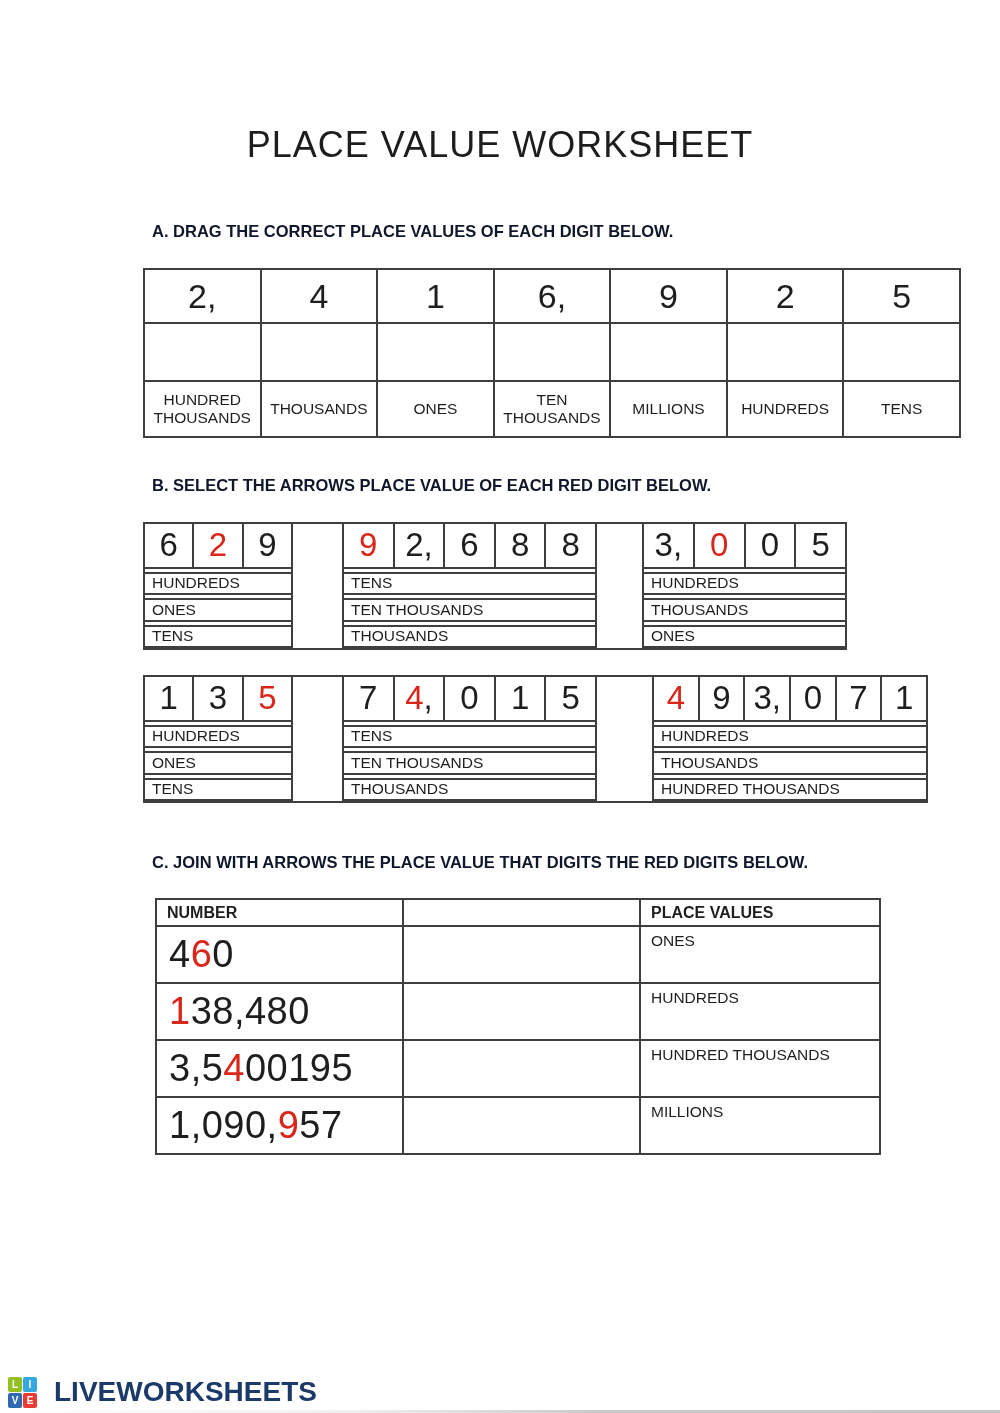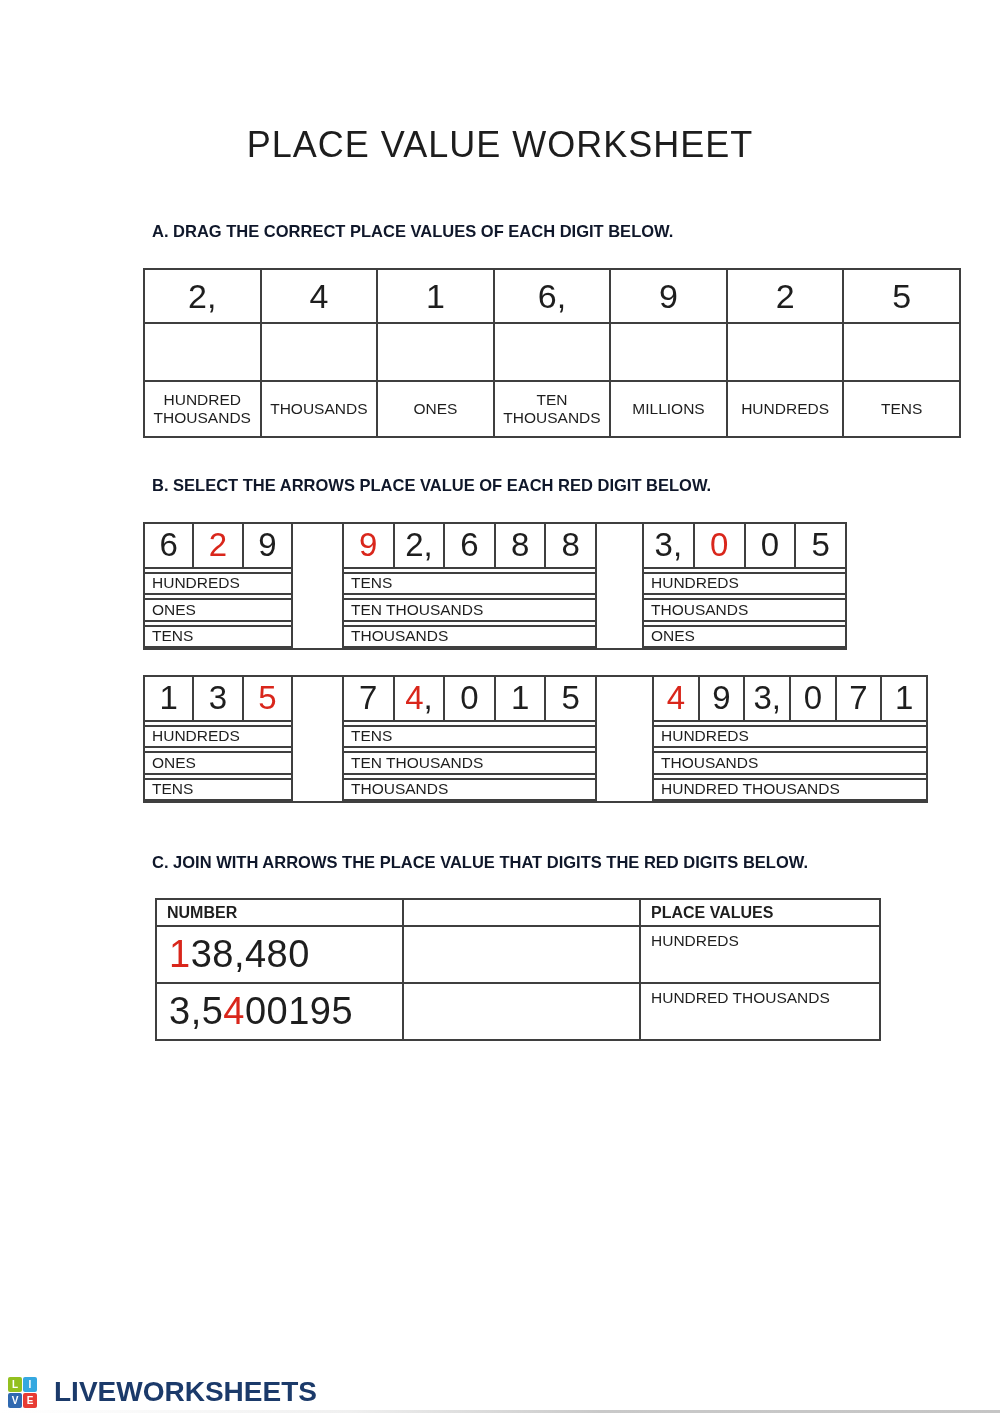--- a/index.html
+++ b/index.html
@@ -266,28 +266,38 @@
       <col style="width:237px">
       <col style="width:240px">
     </colgroup>
   <tbody id="table-c-body">
       <tr class="c-header">
         <td>NUMBER</td>
         <td></td>
         <td>PLACE VALUES</td>
       </tr>
       <tr class="c-row">
+        <td class="c-number"><span>4</span><span class="red">6</span><span>0</span></td>
+        <td class="c-arrow"></td>
+        <td class="c-place">ONES</td>
+      </tr>
+      <tr class="c-row">
         <td class="c-number"><span class="red">1</span><span>38,480</span></td>
         <td class="c-arrow"></td>
         <td class="c-place">HUNDREDS</td>
       </tr>
       <tr class="c-row">
         <td class="c-number"><span>3,5</span><span class="red">4</span><span>00195</span></td>
         <td class="c-arrow"></td>
         <td class="c-place">HUNDRED THOUSANDS</td>
+      </tr>
+      <tr class="c-row">
+        <td class="c-number"><span>1,090,</span><span class="red">9</span><span>57</span></td>
+        <td class="c-arrow"></td>
+        <td class="c-place">MILLIONS</td>
       </tr>
     </tbody>
 </table>
 
 <div id="footer">
   <div id="logo-grid">
       <div class="logo-tile" style="background: rgb(147, 192, 31);">L</div>
       <div class="logo-tile" style="background: rgb(53, 168, 224);">I</div>
       <div class="logo-tile" style="background: rgb(48, 105, 176);">V</div>
       <div class="logo-tile" style="background: rgb(231, 60, 52);">E</div>

